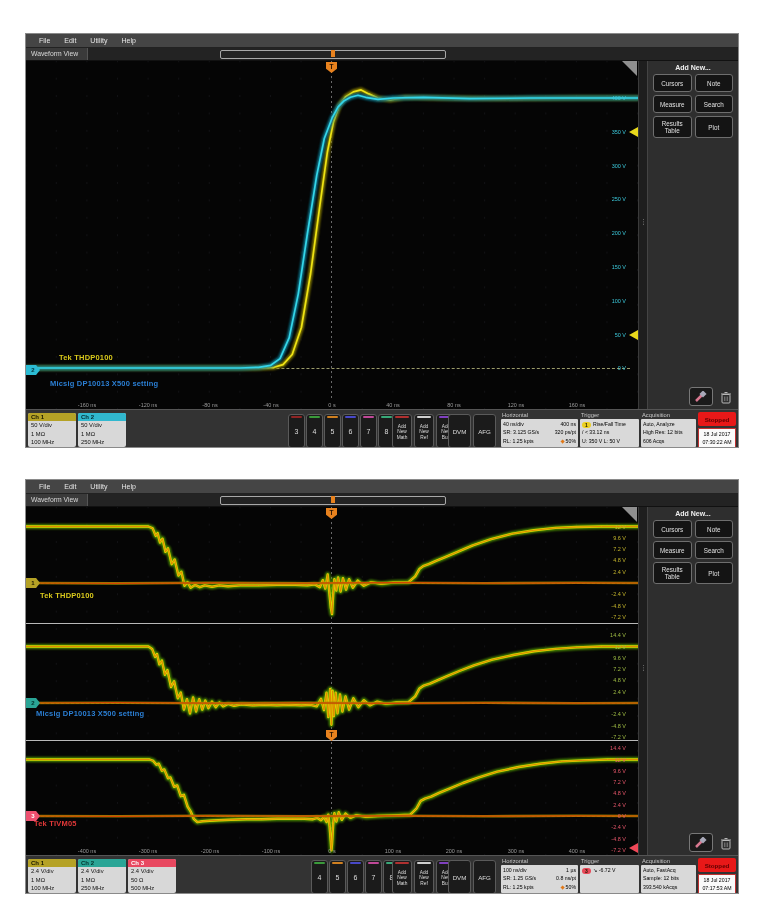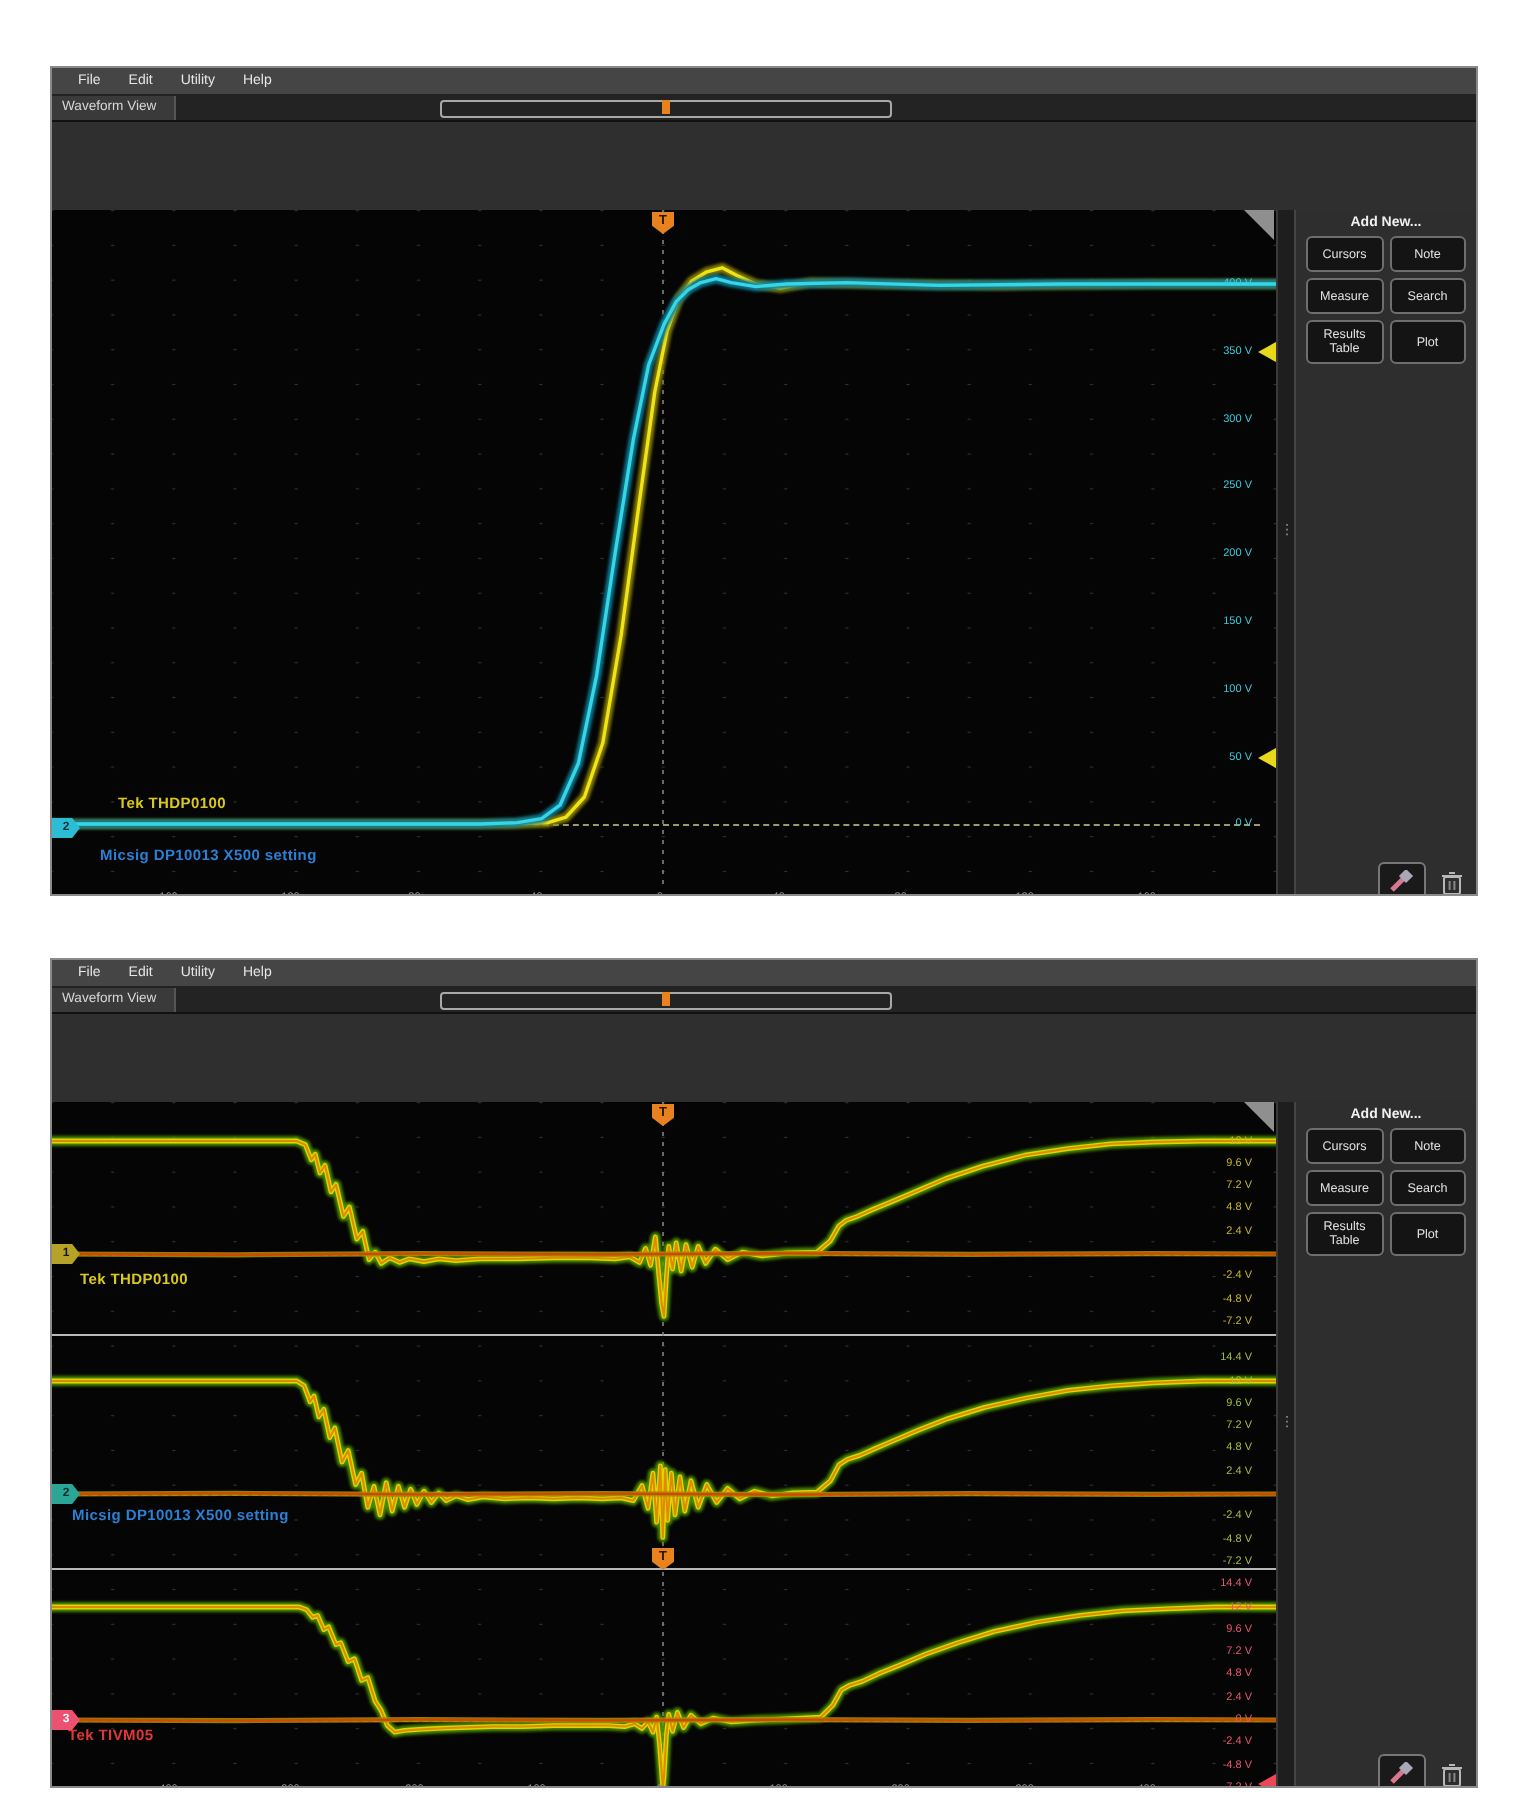--- a/index.html
+++ b/index.html
@@ -7,21 +7,21 @@
   .scope{position:absolute;left:25px;width:712px;height:413px;background:#2f2f2f;border:1px solid #8a8a8a;overflow:hidden;}
   #scope0{top:33px;} #scope1{top:479px;}
   .menubar{height:13px;background:#454545;display:flex;align-items:center;gap:14px;padding-left:13px;
     font-size:7px;color:#e6e6e6;border-bottom:1px solid #222;}
   .menubar span{cursor:default;}
   .tabrow{height:12px;background:#232323;position:relative;border-bottom:1px solid #111;}
   .tab{position:absolute;left:0;top:0;height:12px;line-height:12px;background:#3a3a3a;color:#d8d8d8;
     font-size:6.8px;padding:0 9px 0 5px;border-right:1px solid #555;}
   .previewbar{position:absolute;left:194px;top:2px;width:224px;height:7px;border:1px solid #a8a8a8;border-radius:2px;}
   .previewtick{position:absolute;left:110px;top:-1px;width:4px;height:7px;background:#e8821e;}
-  .mainrow{display:flex;height:348px;margin-top:44px;}
+  .mainrow{display:flex;height:348px;}
   .plot{position:relative;width:612px;height:348px;background:#050505;overflow:hidden;
     background-image:radial-gradient(#32323c 0.6px,transparent 0.95px);background-size:30.6px 17.4px;background-position:15px 9px;}
   .xl{position:absolute;bottom:1px;transform:translateX(-50%);font-size:5.5px;color:#9a9a9a;white-space:nowrap;}
   .yl{position:absolute;right:12px;transform:translateY(-50%);font-size:5.5px;white-space:nowrap;}
   .dashl{position:absolute;left:0;right:8px;height:0;border-top:1px dashed;}
   .sep{position:absolute;left:0;right:0;height:1px;background:#b8b8b8;box-shadow:0 1px 1px #00000088;}
   .vdash{position:absolute;top:0;bottom:9px;width:1px;background:repeating-linear-gradient(#8a8a8a 0 2px,transparent 2px 5px);opacity:.75;}
   .tracelabel{position:absolute;font-size:7.5px;font-weight:600;letter-spacing:.2px;white-space:nowrap;}
   .chanmark{position:absolute;left:0;width:14px;height:10px;font-size:6px;font-weight:700;text-align:center;line-height:10px;
     clip-path:polygon(0 0,72% 0,100% 50%,72% 100%,0 100%);}

